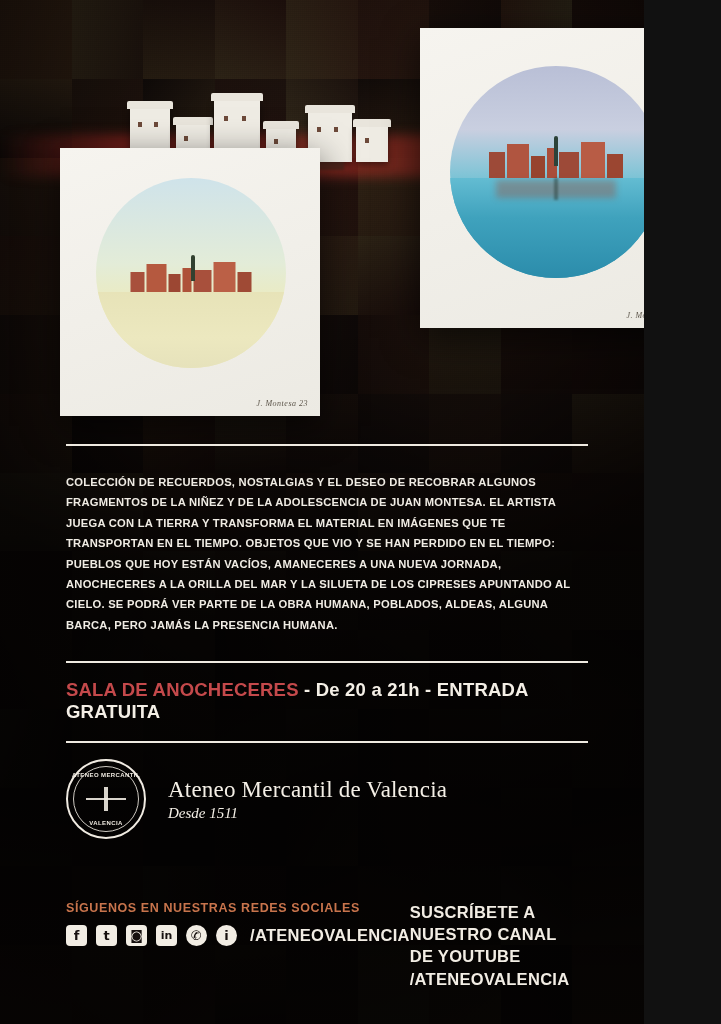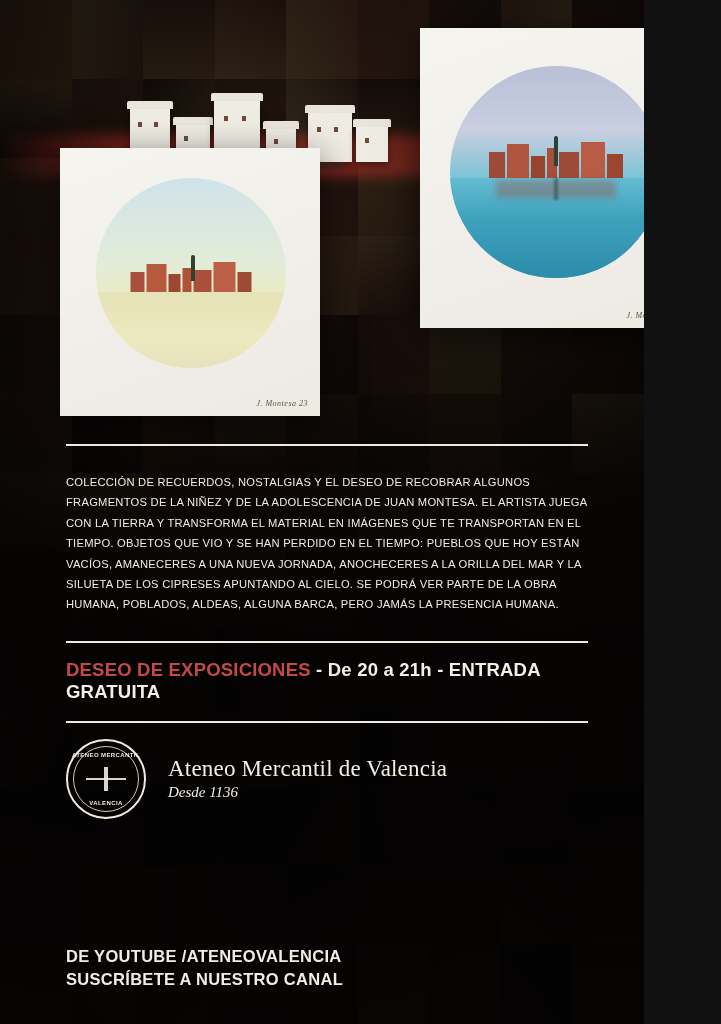--- a/index.html
+++ b/index.html
@@ -174,21 +174,21 @@
     font-style: italic;
     color: #c4494b;
     letter-spacing: 0.5px;
     text-transform: uppercase;
   }
   .body {
     margin-top: 26px;
     color: #f0ece4;
     font-size: 11.2px;
     line-height: 1.82;
-    font-weight: normal;
+    font-weight: bold;
     letter-spacing: 0.25px;
     text-transform: uppercase;
     max-width: 540px;
   }
   .rule2 {
     height: 2px;
     background: #efeae1;
     margin: 26px 0 16px 0;
   }
   .dates {
@@ -517,39 +517,51 @@
       <div class="water" style="height:40%;background:linear-gradient(180deg,#e7e3b8 0%,#ece8bf 60%,#e6e2bb 100%);"></div>
     </div>
     <div class="sig">J. Montesa 23</div>
   </div>
 
   <div class="content">
     <div class="rule"></div>
     <div class="body">COLECCIÓN DE RECUERDOS, NOSTALGIAS Y EL DESEO DE RECOBRAR ALGUNOS FRAGMENTOS DE LA NIÑEZ Y DE LA ADOLESCENCIA DE JUAN MONTESA. EL ARTISTA JUEGA CON LA TIERRA Y TRANSFORMA EL MATERIAL EN IMÁGENES QUE TE TRANSPORTAN EN EL TIEMPO. OBJETOS QUE VIO Y SE HAN PERDIDO EN EL TIEMPO: PUEBLOS QUE HOY ESTÁN VACÍOS, AMANECERES A UNA NUEVA JORNADA, ANOCHECERES A LA ORILLA DEL MAR Y LA SILUETA DE LOS CIPRESES APUNTANDO AL CIELO. SE PODRÁ VER PARTE DE LA OBRA HUMANA, POBLADOS, ALDEAS, ALGUNA BARCA, PERO JAMÁS LA PRESENCIA HUMANA.</div>
     <div class="rule2"></div>
     <div class="venue">
-      <span>DESEO DE EXPOSICIONES</span><span class="white"> - De 20 a 21h - ENTRADA GRATUITA</span>
+      <span>SALA DE ANOCHECERES</span><span class="white"> - De 20 a 21h - ENTRADA GRATUITA</span>
     </div>
     <div class="rule3"></div>
 
     <div class="org">
       <div class="seal">
         <div class="seal-top">ATENEO MERCANTIL</div>
         <div class="seal-mid"></div>
         <div class="seal-bot">VALENCIA</div>
       </div>
       <div>
         <div class="org-name">Ateneo Mercantil de Valencia</div>
-        <div class="org-since">Desde 1136</div>
+        <div class="org-since">Desde 1511</div>
       </div>
     </div>
   </div>
 
   <div class="footer">
+    <div>
+      <div class="social-title">SÍGUENOS EN NUESTRAS REDES SOCIALES</div>
+      <div class="social-row">
+        <span class="sic">f</span>
+        <span class="sic">t</span>
+        <span class="sic">◙</span>
+        <span class="sic" style="font-size:11px;">in</span>
+        <span class="sic round">✆</span>
+        <span class="sic round">i</span>
+        <span class="social-handle">/ATENEOVALENCIA</span>
+      </div>
+    </div>
     <div class="yt">
+      <div>SUSCRÍBETE A NUESTRO CANAL</div>
       <div>
         <span>DE YOUTUBE </span><span>/ATENEOVALENCIA</span>
       </div>
-      <div>SUSCRÍBETE A NUESTRO CANAL</div>
     </div>
   </div>
 
 </div>
 
 </body></html>

